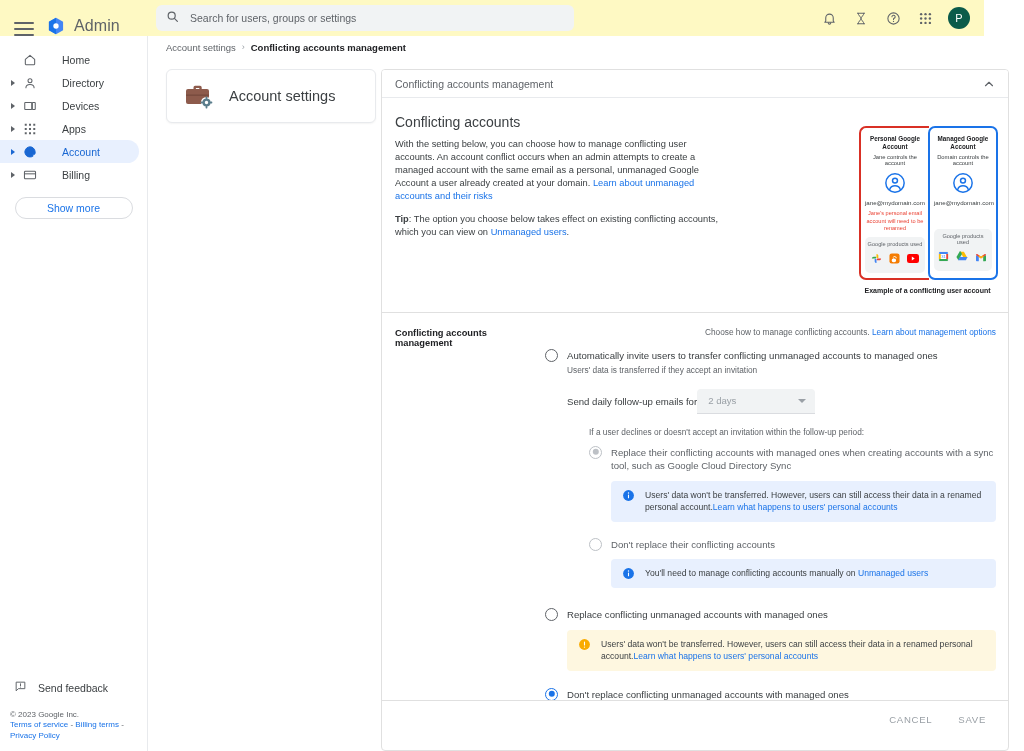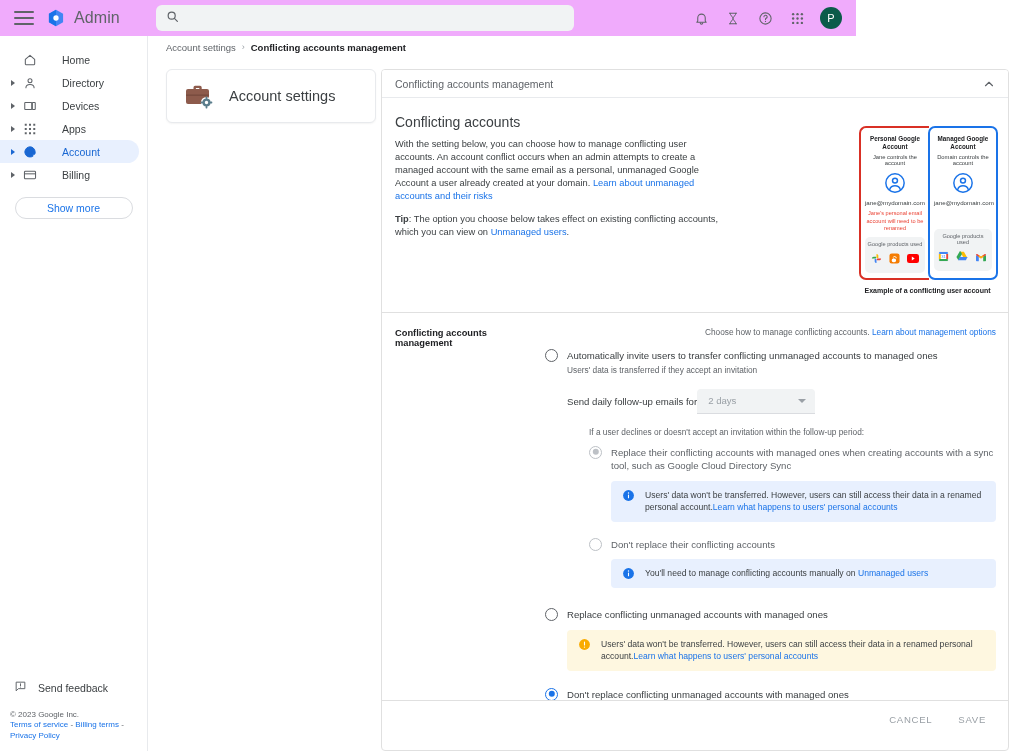--- a/index.html
+++ b/index.html
@@ -8,22 +8,22 @@
     width: 1024px; height: 751px;
     overflow: hidden;
     background: #ffffff;
     font-family: "Liberation Sans", sans-serif;
     color: #3c4043;
     -webkit-font-smoothing: antialiased;
   }
 
   
   .topbar {
-    position: absolute; top: 0; left: 0; width: 856px; height: 36px;
-    background: #f0abfc; display: flex; align-items: center;
+    position: absolute; top: 0; left: 0; width: 984px; height: 36px;
+    background: #fef9c3; display: flex; align-items: flex-end;
   }
   .hamburger {
     width: 20px; height: 14px; margin-left: 14px; margin-right: 12px;
     display: flex; flex-direction: column; justify-content: space-between;
     cursor: pointer;
   }
   .hamburger i { display:block; height: 2px; background: #5f6368; border-radius: 1px; }
   .brand { display: flex; align-items: center; gap: 8px; }
   .brand-logo { width: 20px; height: 20px; }
   .brand-text { font-size: 16px; color: #5f6368; letter-spacing: .1px; }
@@ -236,20 +236,21 @@
     <span class="brand-text">Admin</span>
   </div>
 
   <div class="search-wrap">
     <span>
       <svg width="13" height="13" viewBox="0 0 24 24" fill="none" stroke="#5f6368" stroke-width="2.2">
         <circle cx="10.5" cy="10.5" r="6.5"></circle>
           <line x1="15.5" y1="15.5" x2="21" y2="21" stroke-linecap="round"></line>
       </svg>
     </span>
+    <input class="search-input" value="" placeholder="Search for users, groups or settings" style="">
   </div>
 
   <div class="topicons">
     <span class="topicon">
       <svg width="15" height="15" viewBox="0 0 24 24" fill="none" stroke="#5f6368" stroke-width="1.7">
         <path d="M18 16v-5a6 6 0 1 0-12 0v5l-1.5 2h15L18 16z" stroke-linejoin="round"></path>
         <path d="M10 19a2 2 0 0 0 4 0" stroke-linecap="round"></path>
       </svg>
     </span>
     <span class="topicon">

